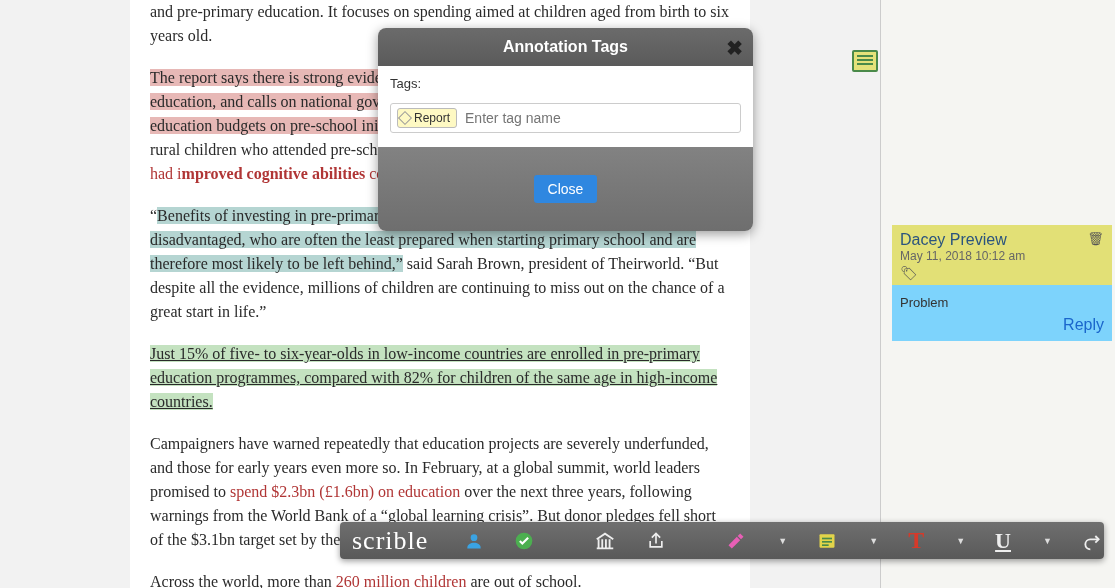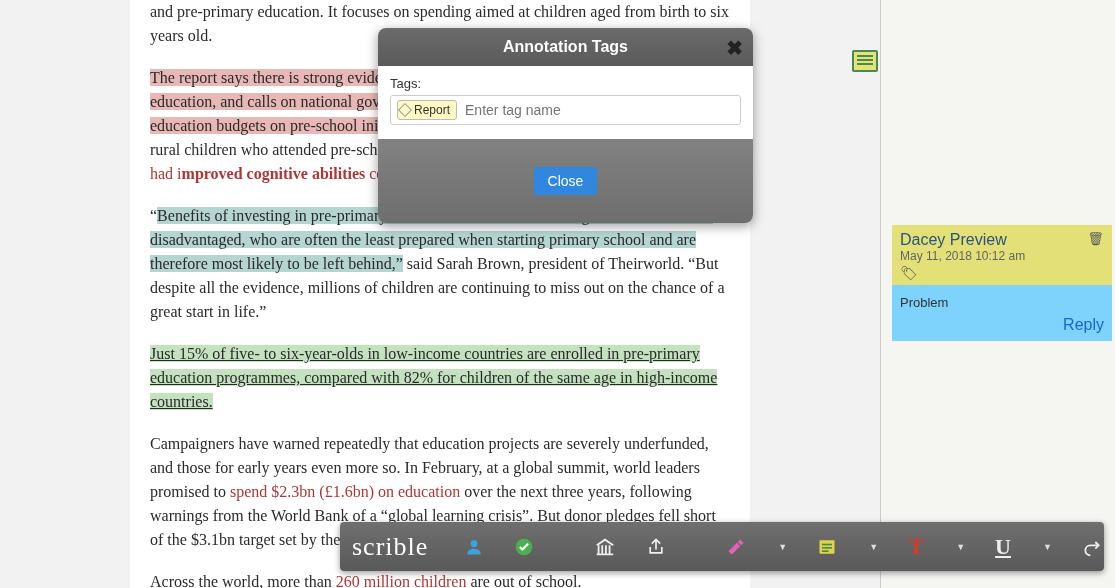--- a/index.html
+++ b/index.html
@@ -90,21 +90,21 @@
     color: #fff; text-align: center;
     padding: 10px 0; font-size: 16px; font-weight: bold;
     position: relative;
   }
   .modal-title .close-x {
     position: absolute; right: 10px; top: 8px; color: #222; font-size: 20px; font-weight: bold;
   }
   .modal-body {
     background: #fff; padding: 10px 12px 14px 12px;
   }
-  .modal-body .lbl { font-size: 13px; color: #333; margin-bottom: 4px; }
+  .modal-body .lbl { font-size: 13px; color: #333; margin-bottom: 12px; }
   .tagrow {
     border: 1px solid #ccc; border-radius: 3px;
     padding: 4px 6px; display: flex; align-items: center; gap: 6px;
   }
   .tag-chip {
     display: inline-flex; align-items: center;
     border: 1px solid #bbb; border-radius: 3px;
     background: #fef9c3; font-size: 12px; color: #333;
     padding: 2px 6px 2px 2px;
     white-space: nowrap;
@@ -121,21 +121,21 @@
     background: linear-gradient(#828282,#6e6e6e);
     padding: 28px; text-align: center;
   }
   .btn-close {
     background: #2f87e0; color: #fff; border: none;
     padding: 6px 14px; border-radius: 3px; font-size: 14px;
   }
   
   .toolbar {
     position: absolute;
-    left: 340px; top: 522px; width: 740px; height: 49px;
+    left: 340px; top: 522px; width: 740px; height: 37px;
     background: linear-gradient(#6f6f6f,#595959);
     border-radius: 4px;
     display: flex; align-items: center; gap: 30px;
     padding: 0 12px;
     box-shadow: 0 2px 6px rgba(0,0,0,0.4);
     color: #eee;
     font-size: 20px;
   }
   .toolbar .logo {
     font-family: "Comic Sans MS", cursive; font-size: 26px; color: #fff; letter-spacing: 1px;

